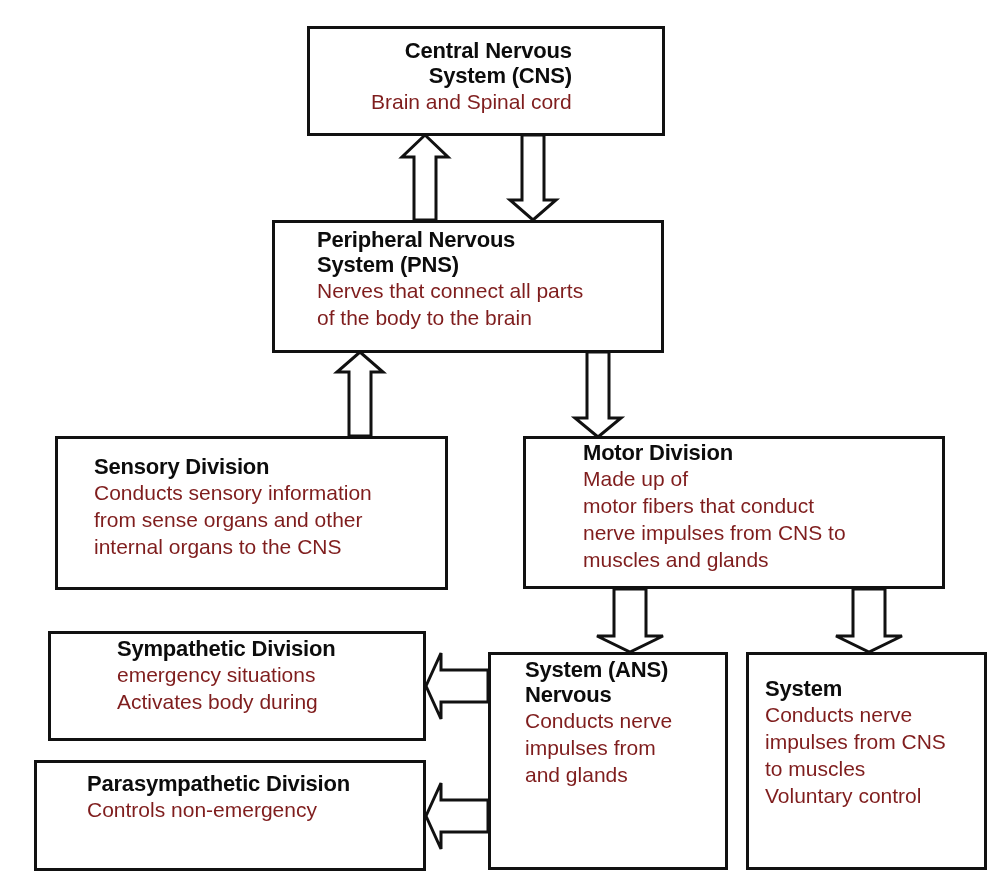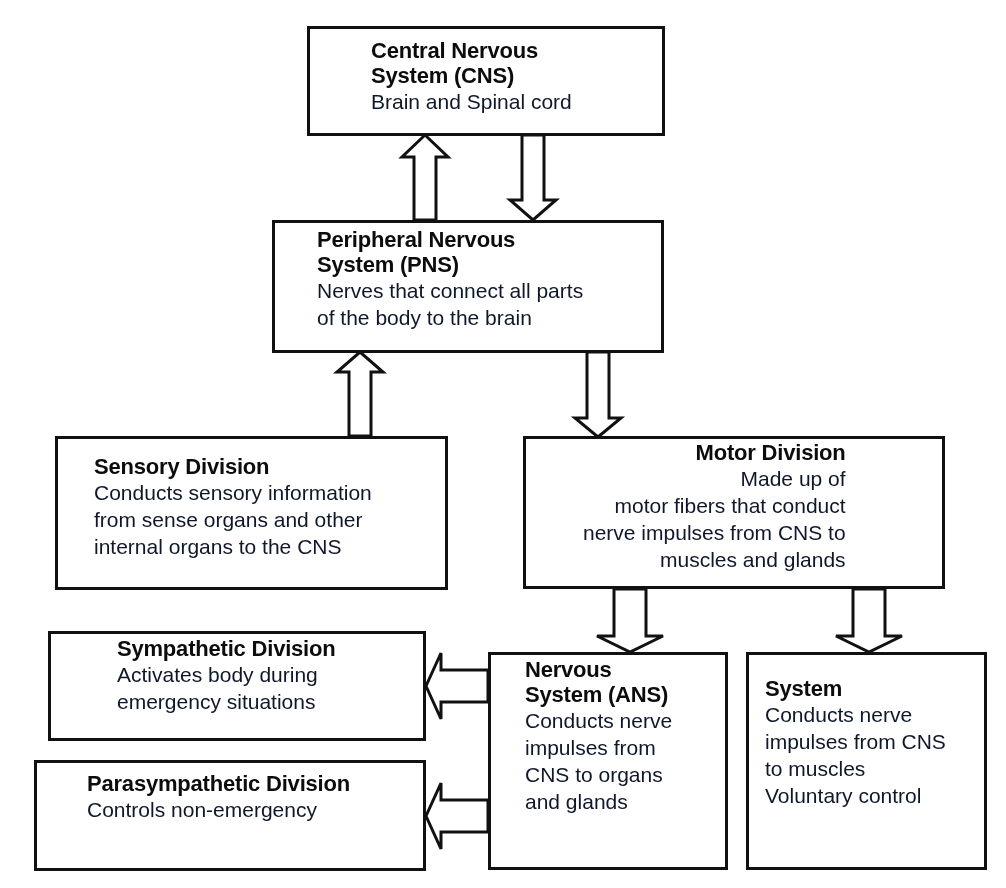--- a/index.html
+++ b/index.html
@@ -1,39 +1,39 @@
 <!DOCTYPE html>
 <html><head>
 <meta charset="utf-8">
 <style>
   html, body { margin: 0; padding: 0; background: #ffffff; }
   body { width: 1006px; height: 888px; position: relative; overflow: hidden;
          font-family: "Liberation Sans", sans-serif; color: #111111; }
   .box { position: absolute; box-sizing: border-box; border: 3px solid #111111; background: #ffffff; }
   .txt { position: absolute; margin: 0; white-space: nowrap; }
   .title { font-weight: bold; font-size: 22px; line-height: 25px; color: #0c0c0c; letter-spacing: -0.2px; }
-  .body-line { font-size: 21px; line-height: 27px; color: #0f172a; }
+  .body-line { font-size: 21px; line-height: 27px; color: #7f1d1d; }
   svg#arrows { position: absolute; left: 0; top: 0; width: 1006px; height: 888px; pointer-events: none; }
   .arrow { fill: #ffffff; stroke: #111111; stroke-width: 3; stroke-linejoin: miter; }
 
   
   #box-cns    { left: 307px; top: 26px;  width: 358px; height: 110px; }
   #box-pns    { left: 272px; top: 220px; width: 392px; height: 133px; }
   #box-sens   { left: 55px;  top: 436px; width: 393px; height: 154px; }
   #box-motor  { left: 523px; top: 436px; width: 422px; height: 153px; }
   #box-symp   { left: 48px;  top: 631px; width: 378px; height: 110px; }
   #box-para   { left: 34px;  top: 760px; width: 392px; height: 111px; }
   #box-ans    { left: 488px; top: 652px; width: 240px; height: 218px; }
   #box-som    { left: 746px; top: 652px; width: 241px; height: 218px; }
 
   
-  #t-cns   { left: 371px; top: 38px; }
+  #t-cns   { left: 371px; top: 38px; text-align: right; }
   #t-pns   { left: 317px; top: 227px; }
   #t-sens  { left: 94px;  top: 454px; }
-  #t-motor { left: 583px; top: 440px; text-align: right; }
+  #t-motor { left: 583px; top: 440px; }
   #t-symp  { left: 117px; top: 636px; }
   #t-para  { left: 87px;  top: 771px; }
   #t-ans   { left: 525px; top: 657px; }
   #t-som   { left: 765px; top: 676px; }
 </style>
 </head>
 <body>
 
 <svg id="arrows" viewBox="0 0 1006 888">
 
@@ -86,35 +86,34 @@
 <div class="txt" id="t-motor">
   <div class="title">Motor Division</div>
   <div class="body-line">Made up of</div>
   <div class="body-line">motor fibers that conduct</div>
   <div class="body-line">nerve impulses from CNS to</div>
   <div class="body-line">muscles and glands</div>
 </div>
 
 <div class="txt" id="t-symp">
   <div class="title">Sympathetic Division</div>
+  <div class="body-line">emergency situations</div>
   <div class="body-line">Activates body during</div>
-  <div class="body-line">emergency situations</div>
 </div>
 
 <div class="txt" id="t-para">
   <div class="title">Parasympathetic Division</div>
   <div class="body-line">Controls non-emergency</div>
 </div>
 
 <div class="txt" id="t-ans">
+  <div class="title">System (ANS)</div>
   <div class="title">Nervous</div>
-  <div class="title">System (ANS)</div>
   <div class="body-line">Conducts nerve</div>
   <div class="body-line">impulses from</div>
-  <div class="body-line">CNS to organs</div>
   <div class="body-line">and glands</div>
 </div>
 
 <div class="txt" id="t-som">
   <div class="title">System</div>
   <div class="body-line">Conducts nerve</div>
   <div class="body-line">impulses from CNS</div>
   <div class="body-line">to muscles</div>
   <div class="body-line">Voluntary control</div>
 </div>

